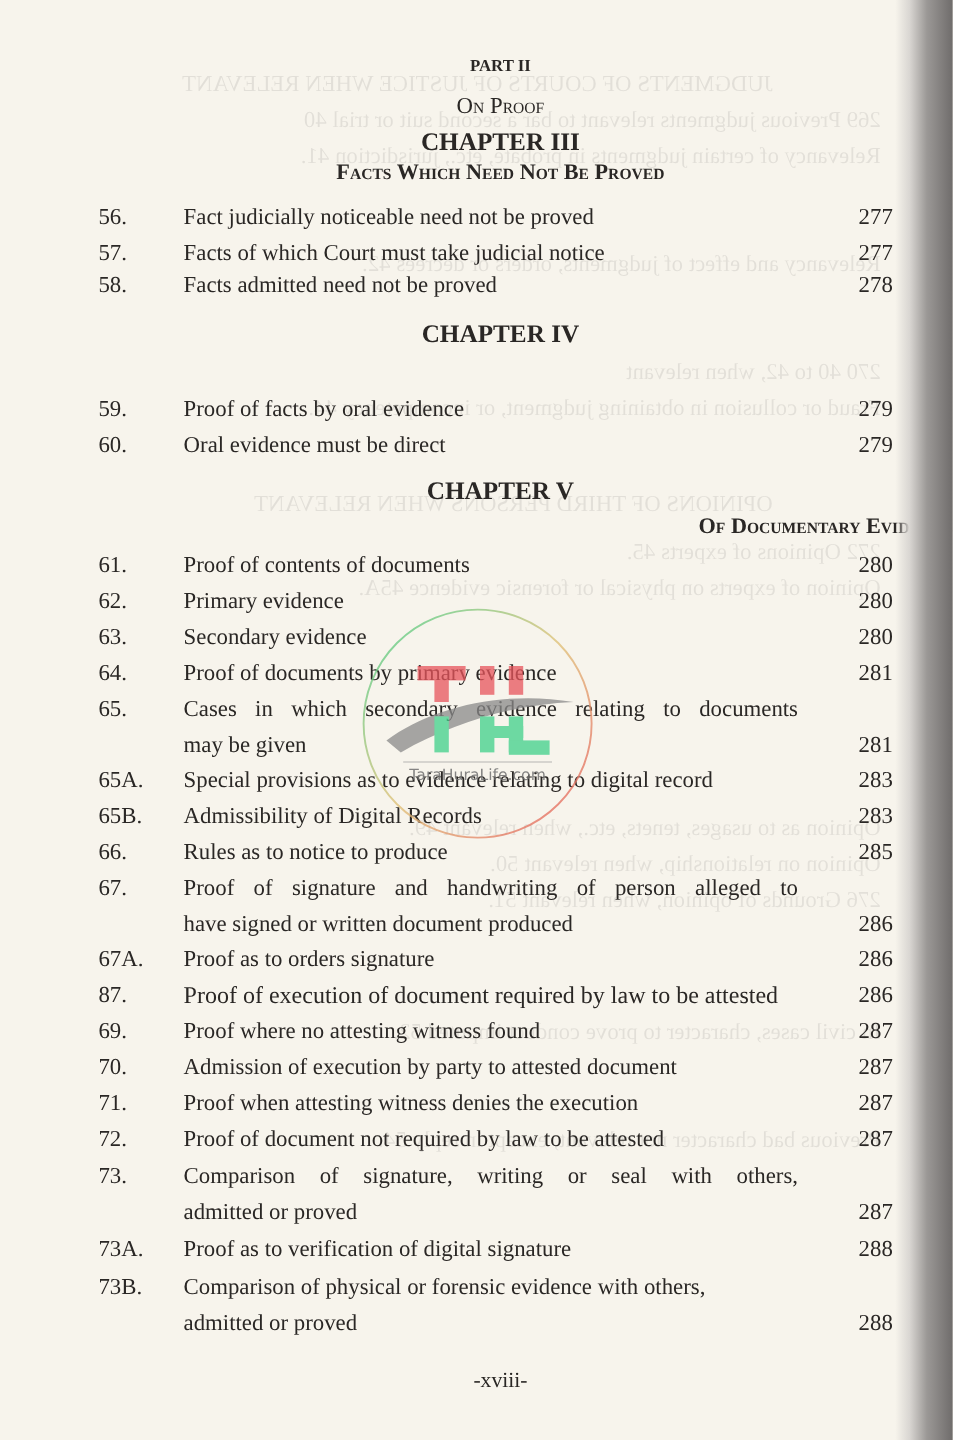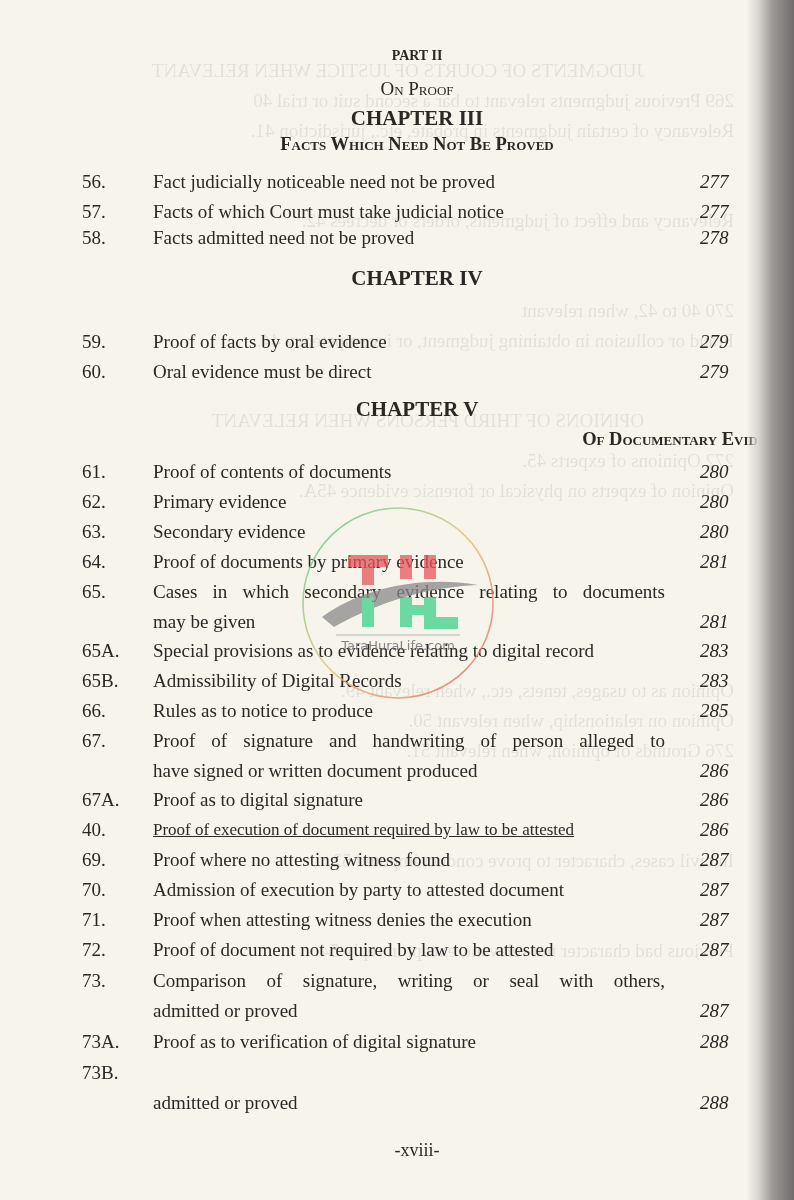--- a/index.html
+++ b/index.html
@@ -25,22 +25,22 @@
       font-weight: bold; color: #2a2725;
     }
     .h-part { top: 48px; font-size: 14px; }
     .h-onproof { top: 78px; font-size: 19px; font-weight: normal; font-variant: small-caps; }
     .h-chap { font-size: 21px; }
     .h-sub { font-size: 18.5px; font-variant: small-caps; }
     .entry { position: absolute; left: 0; width: 656px; font-size: 19px; line-height: 30px; }
     .num { position: absolute; left: 82px; }
     .title { position: absolute; left: 153px; width: 512px; }
     .title.justify { text-align: justify; text-align-last: justify; }
-    .title.small { font-size: 17px; text-decoration: underline; }
-    .pg { position: absolute; left: 700px; width: 44px; text-align: left; font-style: italic; }
+    .title.small { font-size: 20px; }
+    .pg { position: absolute; left: 700px; width: 44px; text-align: right; }
     .footer { position: absolute; top: 1140px; left: 0; width: 794px; text-align: center; padding-left: 40px; box-sizing: border-box; font-size: 18px; }
     .watermark { position: absolute; left: 300px; top: 505px; width: 196px; height: 196px; pointer-events: none; }
   </style>
 </head>
 <body>
 
 <div class="page">
 
   <div class="bleed">
     <div style="left:150px;top:60px;">JUDGMENTS OF COURTS OF JUSTICE WHEN RELEVANT</div>
@@ -139,25 +139,25 @@
     <span class="pg">285</span>
   </div>
   <div class="entry" style="top:726px;height:60px;">
     <span class="num">67.</span>
     <span class="title justify">Proof of signature and handwriting of person alleged to</span>
     <span class="title" style="top:30px;">have signed or written document produced</span>
     <span class="pg" style="top:30px;">286</span>
   </div>
   <div class="entry" style="top:785px;">
     <span class="num">67A.</span>
-    <span class="title">Proof as to digital signature</span>
+    <span class="title">Proof as to orders signature</span>
     <span class="pg">286</span>
   </div>
   <div class="entry" style="top:815px;">
-    <span class="num">40.</span>
+    <span class="num">87.</span>
     <span class="title small">Proof of execution of document required by law to be attested</span>
     <span class="pg">286</span>
   </div>
   <div class="entry" style="top:845px;">
     <span class="num">69.</span>
     <span class="title">Proof where no attesting witness found</span>
     <span class="pg">287</span>
   </div>
   <div class="entry" style="top:875px;">
     <span class="num">70.</span>
@@ -180,20 +180,21 @@
     <span class="title" style="top:30px;">admitted or proved</span>
     <span class="pg" style="top:30px;">287</span>
   </div>
   <div class="entry" style="top:1027px;">
     <span class="num">73A.</span>
     <span class="title">Proof as to verification of digital signature</span>
     <span class="pg">288</span>
   </div>
   <div class="entry" style="top:1058px;height:60px;">
     <span class="num">73B.</span>
+    <span class="title">Comparison of physical or forensic evidence with others,</span>
     <span class="title" style="top:30px;">admitted or proved</span>
     <span class="pg" style="top:30px;">288</span>
   </div>
 
   <div class="footer">-xviii-</div>
 
   <svg class="watermark" viewBox="0 0 196 196">
     <defs>
       <linearGradient id="ring" x1="0" y1="0" x2="1" y2="1">
         <stop offset="0" stop-color="#3fd08a"></stop>

